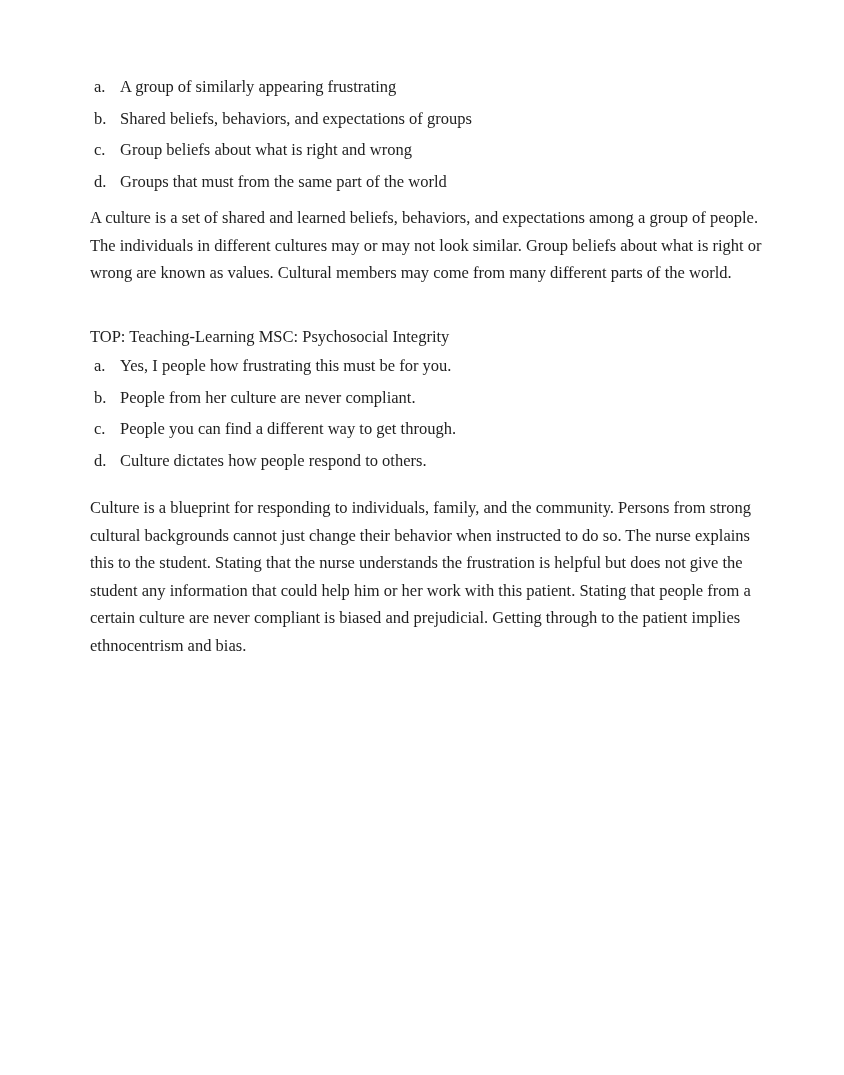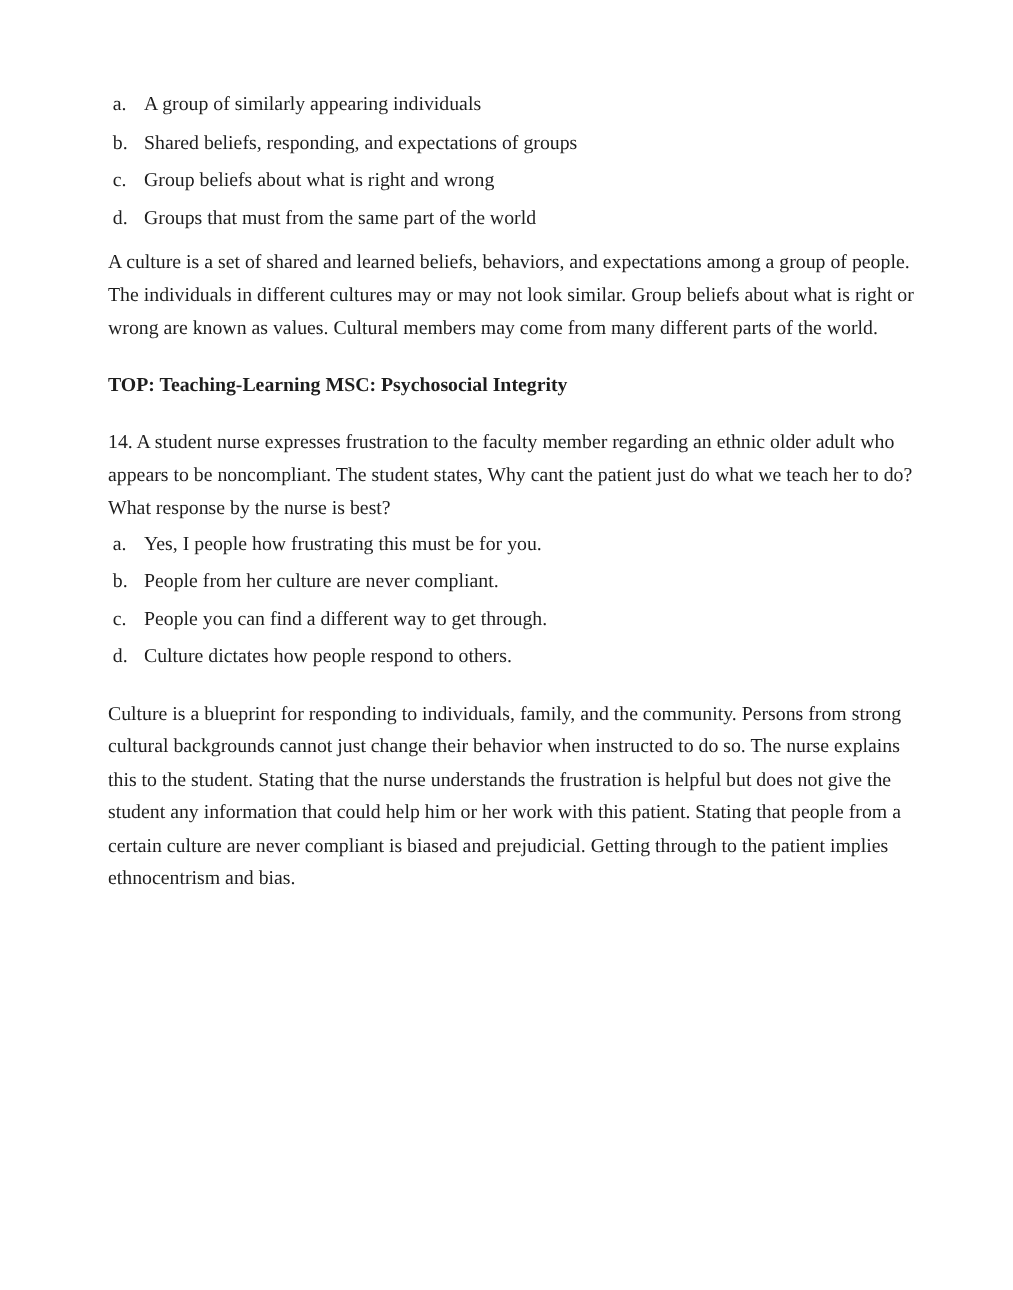--- a/index.html
+++ b/index.html
@@ -34,57 +34,56 @@
   .option-letter {
     flex: 0 0 26px;
   }
   .option-text {
     flex: 1 1 auto;
   }
   p { margin: 0; }
   .ans   { margin-top: 25px; }
   .para  { margin-top: 7px; }
   .meta-dif { margin-top: 18px; }
-  .meta-top { margin-top: 20px; font-weight: bold; }
+  .meta-top { margin-top: 36px; }
   .stem  { margin-top: 20px; }
   .options-2 { margin-top: 21px; }
   .ans-2 { margin-top: 21px; }
   .para-2 { margin-top: 18px; }
 </style>
 </head>
 <body>
 
 <div class="page">
 
   <ol class="options options-1">
     <li>
       <span class="option-letter">a.</span>
-      <span class="option-text">A group of similarly appearing individuals</span>
+      <span class="option-text">A group of similarly appearing frustrating</span>
     </li>
     <li>
       <span class="option-letter">b.</span>
-      <span class="option-text">Shared beliefs, responding, and expectations of groups</span>
+      <span class="option-text">Shared beliefs, behaviors, and expectations of groups</span>
     </li>
     <li>
       <span class="option-letter">c.</span>
       <span class="option-text">Group beliefs about what is right and wrong</span>
     </li>
     <li>
       <span class="option-letter">d.</span>
       <span class="option-text">Groups that must from the same part of the world</span>
     </li>
   </ol>
 
 
   <p class="para">A culture is a set of shared and learned beliefs, behaviors, and expectations among a group of people. The individuals in different cultures may or may not look similar. Group beliefs about what is right or wrong are known as values. Cultural members may come from many different parts of the world.</p>
 
 
   <p class="meta-top">TOP: Teaching-Learning MSC: Psychosocial Integrity</p>
 
-  <p class="stem">14. A student nurse expresses frustration to the faculty member regarding an ethnic older adult who appears to be noncompliant. The student states, Why cant the patient just do what we teach her to do? What response by the nurse is best?</p>
 
   <ol class="options options-2">
     <li>
       <span class="option-letter">a.</span>
       <span class="option-text">Yes, I people how frustrating this must be for you.</span>
     </li>
     <li>
       <span class="option-letter">b.</span>
       <span class="option-text">People from her culture are never compliant.</span>
     </li>

